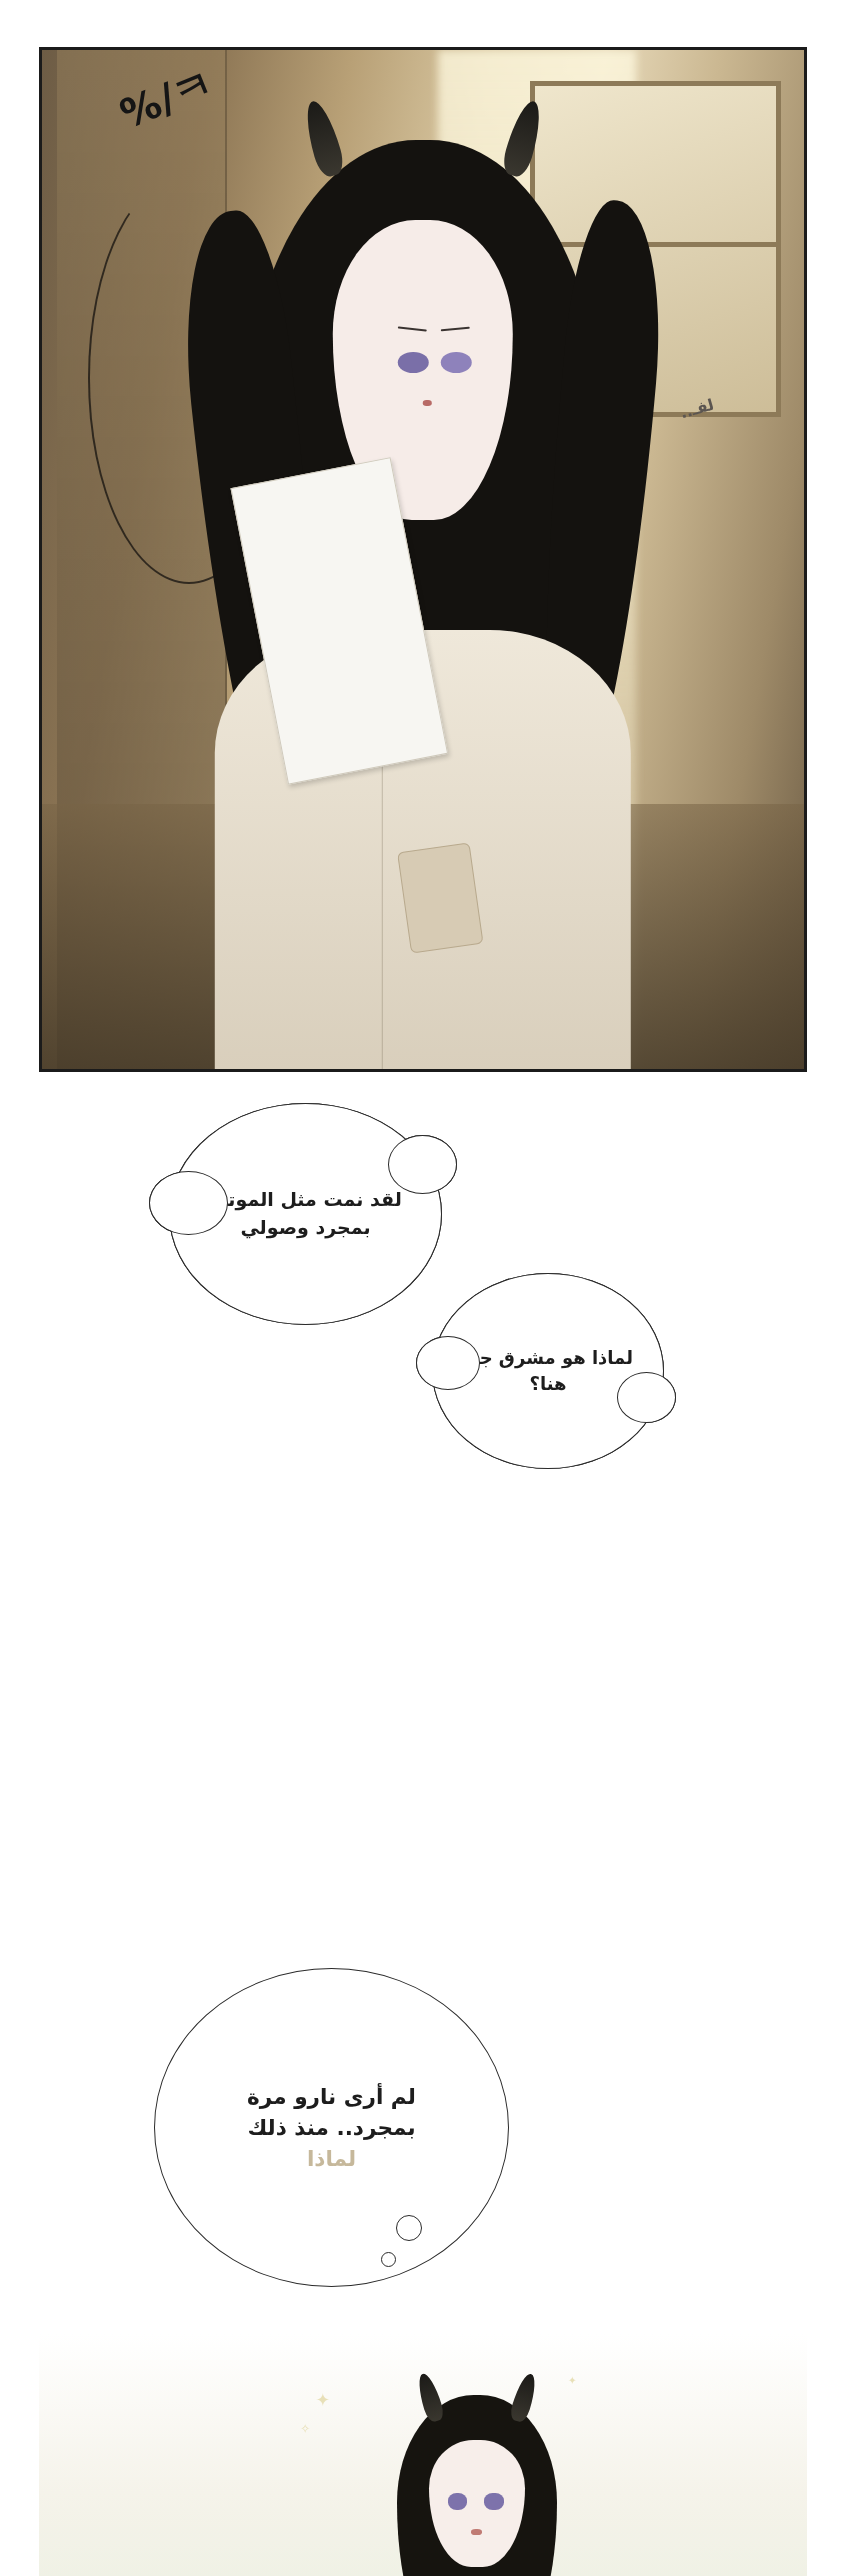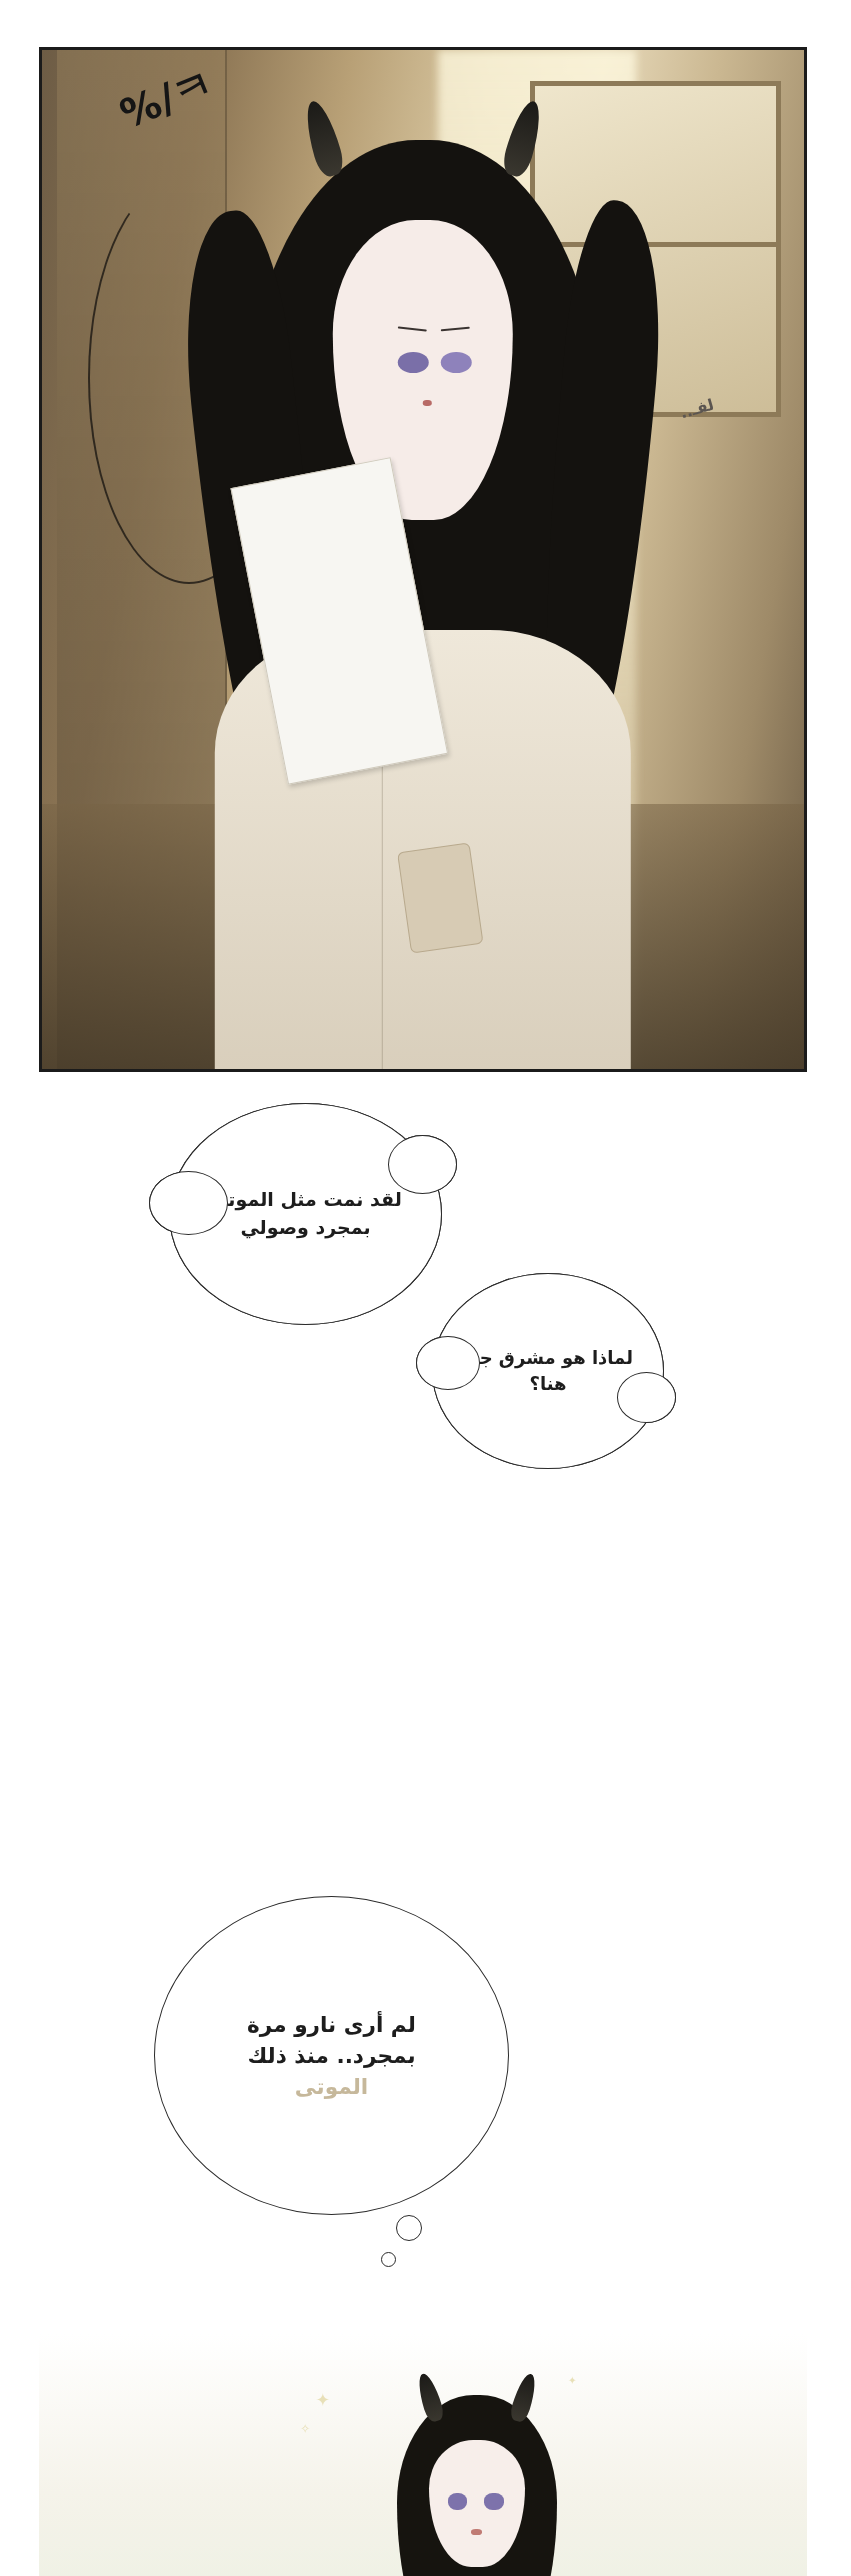--- a/index.html
+++ b/index.html
@@ -275,21 +275,21 @@
     width: 232px;
     height: 196px;
     font-size: 18px;
   }
   .bubble2:before { width: 62px; height: 52px; left: -17.5px; top: 62px; }
   .bubble2:after  { width: 57px; height: 49px; right: -13.4px; top: 98px; }
 
   
   .bubble3 {
     left: 155px;
-    top: 1896px;
+    top: 1968px;
     width: 355px;
     height: 319px;
     border: 1.5px solid #2a2a2a;
     border-radius: 50%;
     font-size: 21.6px;
     line-height: 1.55;
   }
   .dot {
     position: absolute;
     background: #ffffff;
@@ -415,21 +415,21 @@
   </div>
 
   <div class="bubble cloud bubble2">
     <div class="b-text">لماذا هو مشرق جداً هنا؟</div>
   </div>
 
   <div class="bubble bubble3">
     <div class="b-text">
       <div>لم أرى نارو مرة</div>
       <div>بمجرد.. منذ ذلك</div>
-      <div class="line-accent">الموتى</div>
+      <div class="line-accent">لماذا</div>
     </div>
   </div>
   <div class="dot d1"></div>
   <div class="dot d2"></div>
 
   <div class="panel3">
     <div class="sparkle s1">✦</div>
     <div class="sparkle s2">✧</div>
     <div class="sparkle s3">✦</div>
 

